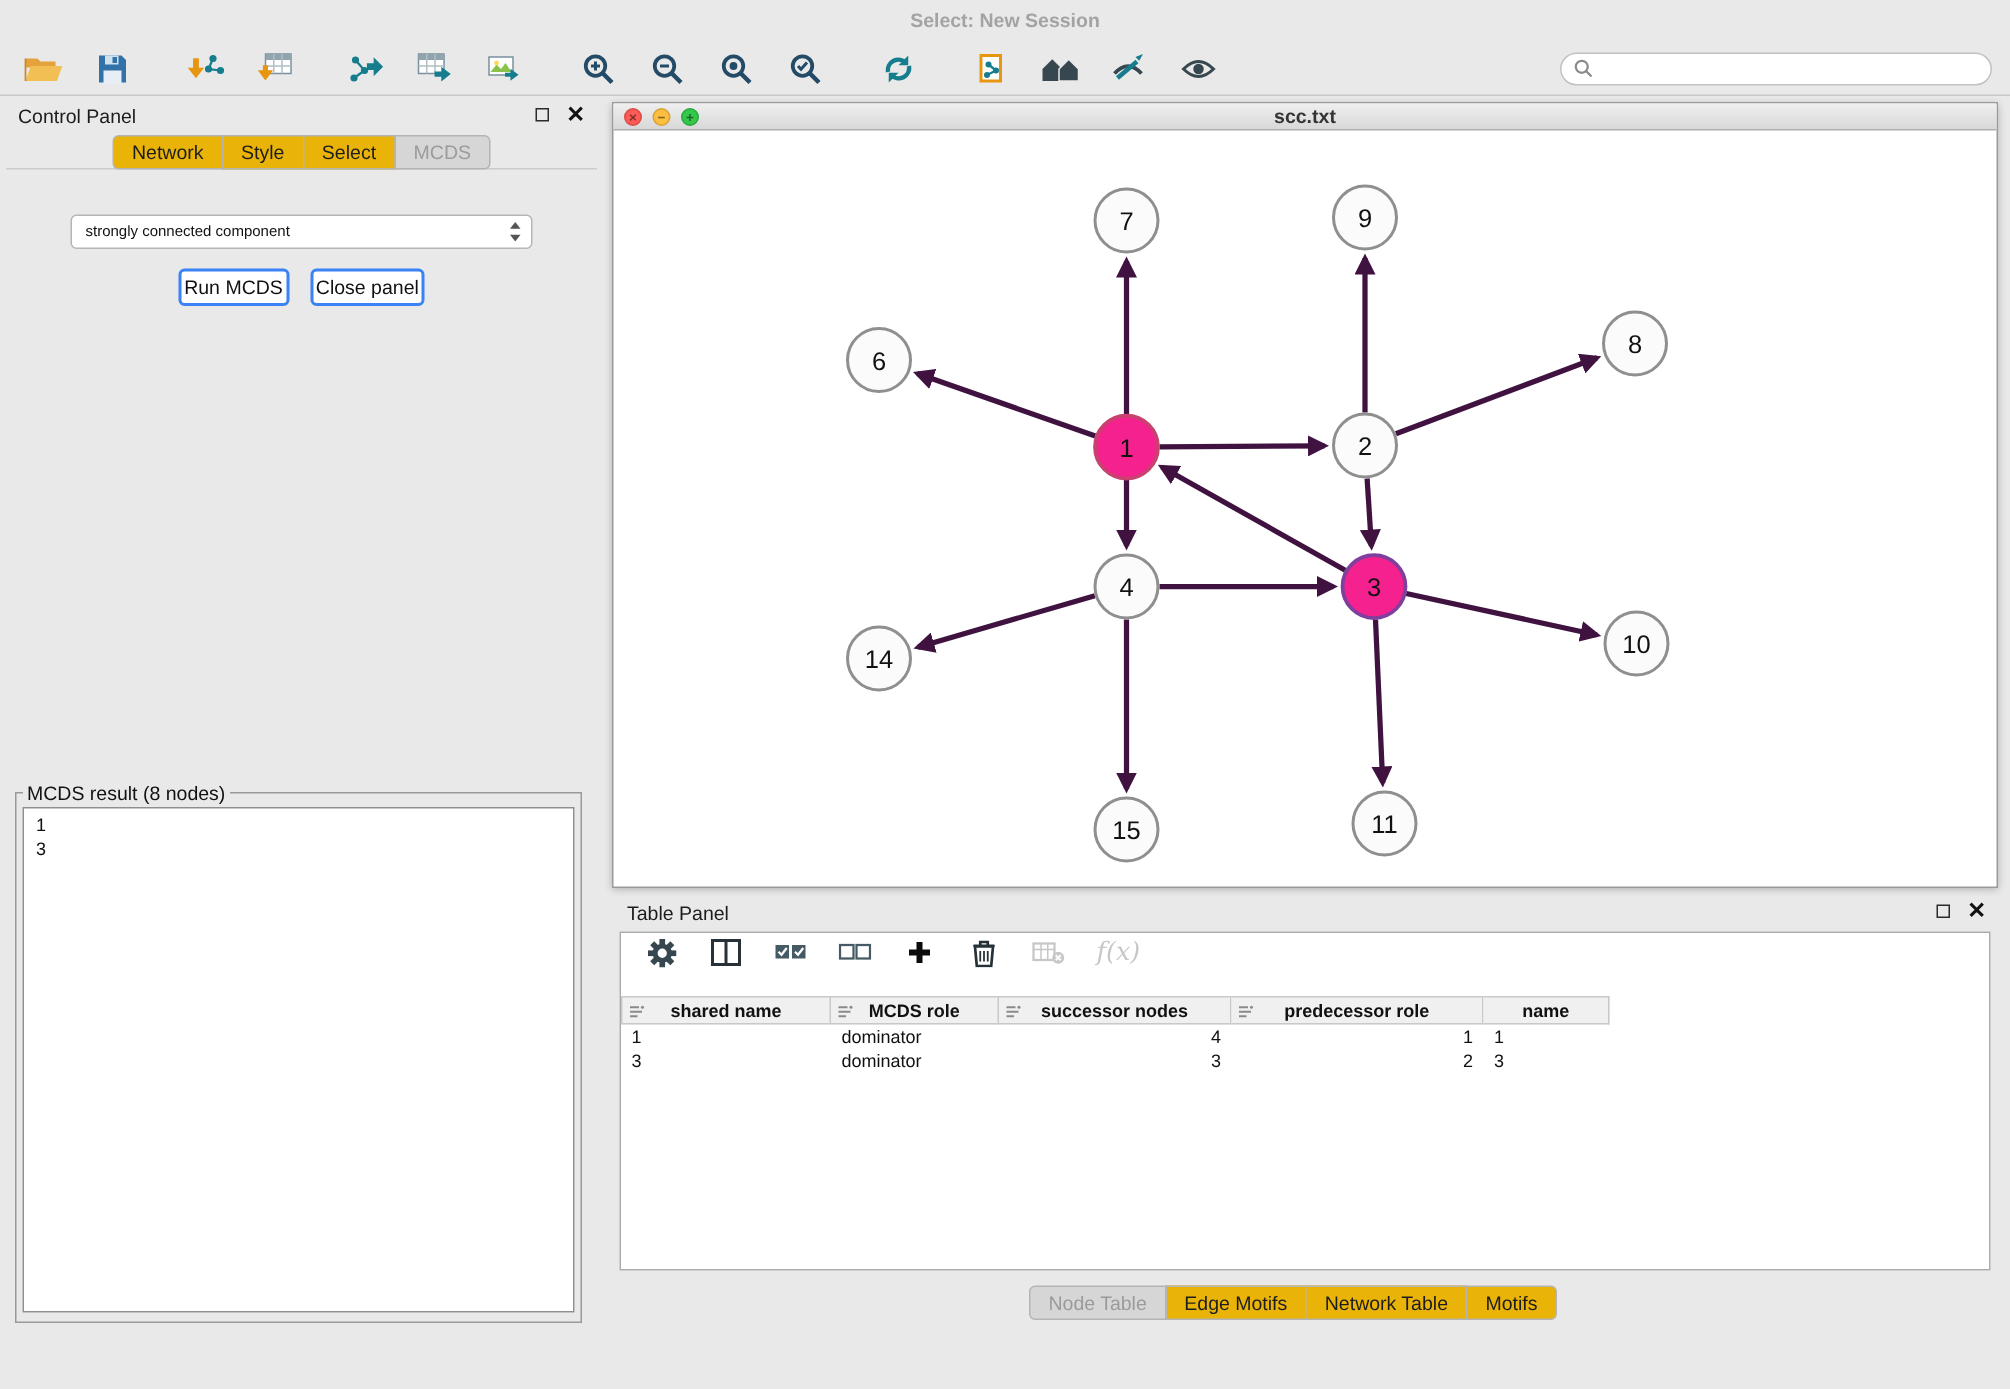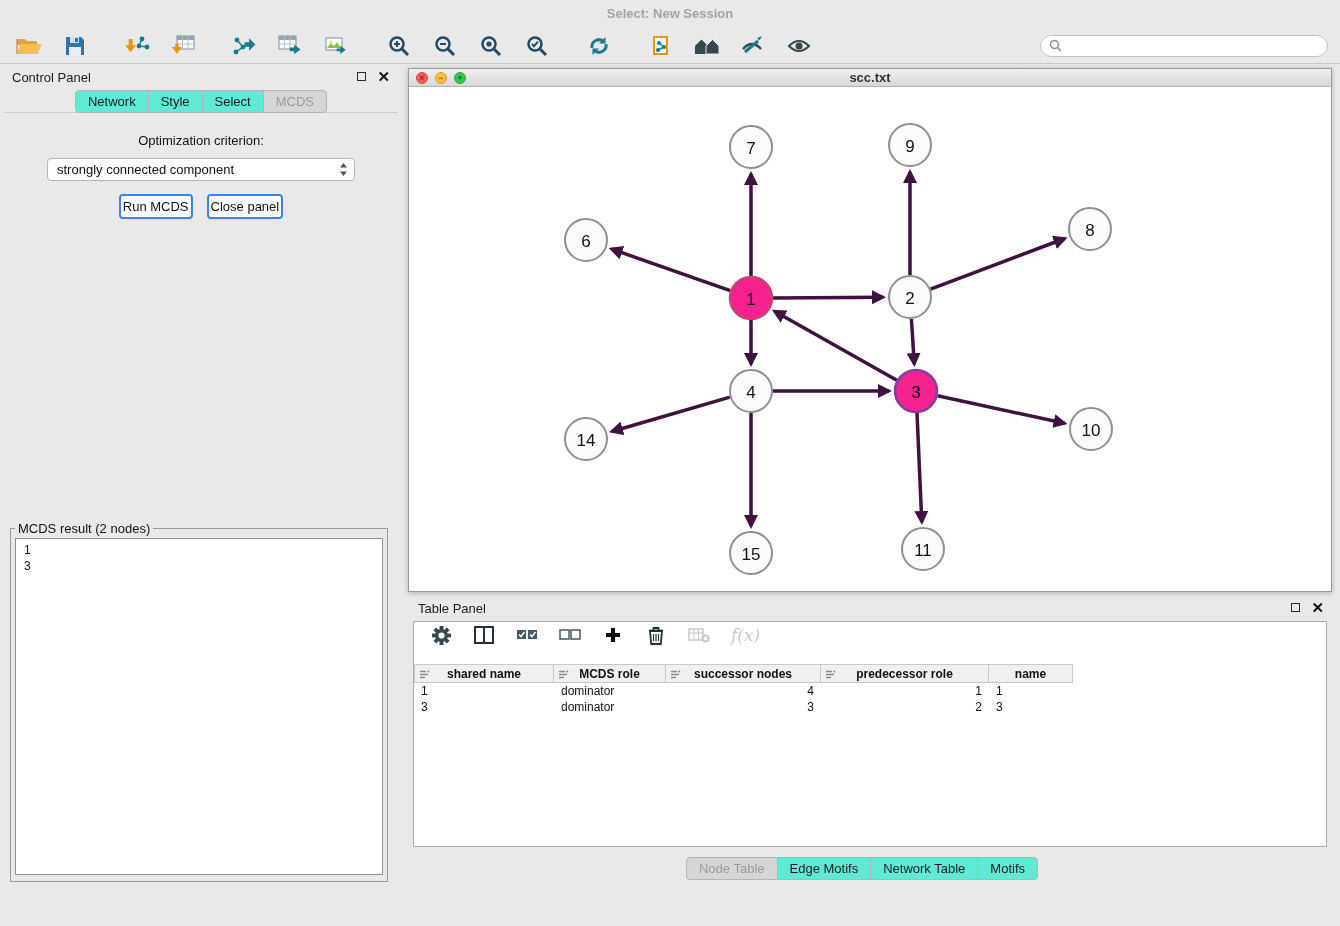--- a/index.html
+++ b/index.html
@@ -23,30 +23,30 @@
   .search-input { border:none; outline:none; flex:1; font-size:12px; background:transparent; font-family:inherit; }
 
   
   .control-panel { position:absolute; left:4px; top:66px; width:394px; height:818px; }
   .panel-head { position:relative; height:24px; }
   .panel-title { position:absolute; left:8px; top:4px; font-size:13px; color:#1c1c1c; }
   .ph-btns { position:absolute; right:8px; top:5px; display:flex; gap:11px; align-items:center; }
   .float-box { width:9px; height:9px; border:1.5px solid #2b2b2b; display:inline-block; }
   .close-x { font-size:15px; font-weight:bold; color:#111; line-height:11px; }
   .cp-tabs { display:flex; justify-content:center; position:relative; z-index:2; }
-  .tab { font-size:13px; padding:3px 12px; background:#5eead4; border:1px solid #b4b4b4;
+  .tab { font-size:13px; padding:3px 12px; background:#eab308; border:1px solid #b4b4b4;
          margin-left:-1px; color:#1d1d1d; white-space:nowrap; }
   .tab:first-child { border-radius:4px 0 0 4px; margin-left:0; }
   .tab:last-child { border-radius:0 4px 4px 0; }
   .tab.active { background:#d6d6d6; color:#9b9b9b; }
   .cp-body { border-top:1px solid #cccccc; margin-top:-1px; padding-top:20px; position:relative;
              height:calc(100% - 46px); }
   .opt-label { text-align:center; font-size:13px; color:#111; }
   .select-box { width:308px; margin:10px auto 0; height:23px; background:#fff; border:1px solid #b6b6b6;
-                border-radius:4px; display:flex; align-items:center; padding:0 6px 0 9px; font-size:13px; }
+                border-radius:4px; display:flex; align-items:center; padding:0 6px 0 9px; font-size:10px; }
   .select-box .val { flex:1; white-space:nowrap; overflow:hidden; color:#111; }
   .cp-buttons { display:flex; justify-content:center; gap:14px; margin-top:13px; }
   .btn { background:#fff; border:2px solid #3b82f6; border-radius:4px; font-size:13px;
          padding:3px 2px; font-family:inherit; color:#111; }
   .result-fs { position:absolute; left:6px; right:10px; top:408px; bottom:2px;
                border:1px solid #9a9a9a; margin:0; padding:2px 4px 6px; }
   .result-fs legend { font-size:13px; padding:0 3px; color:#111; }
   .result-box { width:100%; height:100%; background:#fff; border:1px solid #8f8f8f;
                 padding:3px 8px; font-size:12px; line-height:16px; overflow:hidden; color:#111; }
 
@@ -288,36 +288,35 @@
         <span class="close-x">✕</span>
       </span>
     </div>
     <div class="cp-tabs" id="cp-tabs">
         <div class="tab">Network</div>
         <div class="tab">Style</div>
         <div class="tab">Select</div>
         <div class="tab active">MCDS</div>
       </div>
     <div class="cp-body">
-      <div class="opt-label">Optimization criterion:</div>
       <div class="select-box">
         <span class="val">strongly connected component</span>
         <span class="ticon">
           <svg width="9" height="15" viewBox="0 0 9 15">
               <path d="M4.5 1 L8 5.5 H1 z" fill="#555"></path>
               <path d="M4.5 14 L1 9.5 h7 z" fill="#555"></path>
             </svg>
         </span>
       </div>
       <div class="cp-buttons">
         <button class="btn">Run MCDS</button>
         <button class="btn">Close panel</button>
       </div>
       <fieldset class="result-fs">
-        <legend>MCDS result (2 nodes)</legend>
+        <legend>MCDS result (8 nodes)</legend>
         <div class="result-box" id="result-box">
             <div class="result-line">1</div>
             <div class="result-line">3</div>
           </div>
       </fieldset>
     </div>
   </div>
 
   <div class="network-window">
     <div class="net-titlebar">

